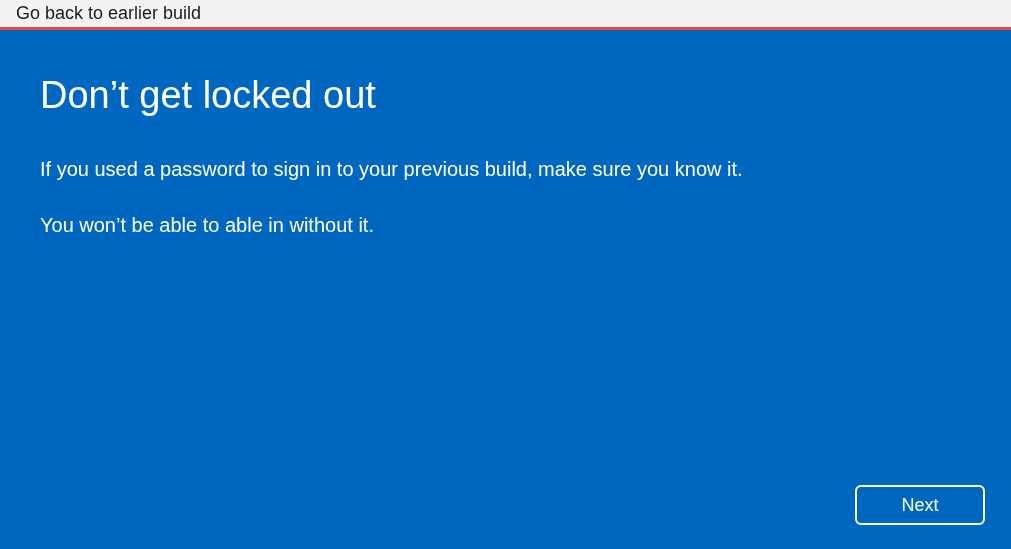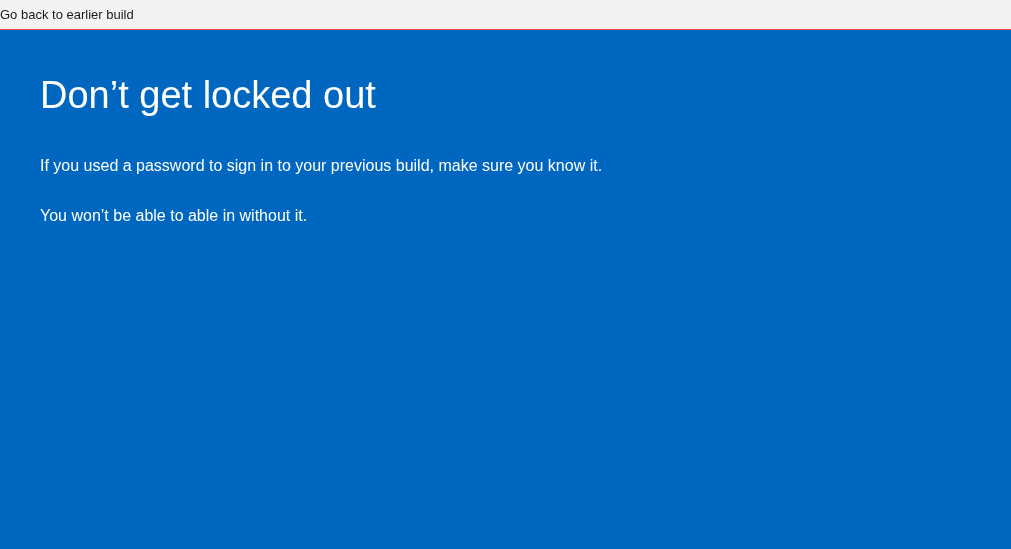--- a/index.html
+++ b/index.html
@@ -10,42 +10,42 @@
     body {
       font-family: "Segoe UI", -apple-system, BlinkMacSystemFont, sans-serif;
       width: 1011px;
       height: 549px;
       overflow: hidden;
       background: #fff;
     }
     .titlebar {
       height: 30px;
       background: #f3f3f3;
-      border-bottom: 1px solid #ef4444;
+      border-bottom: 3px solid #ef4444;
       display: flex;
       align-items: center;
-      padding-left: 0;
-      font-size: 13px;
+      padding-left: 16px;
+      font-size: 18px;
       color: #1a1a1a;
     }
     .content-area {
       background: #0067C0;
       height: calc(549px - 30px);
       padding: 44px 40px 28px 40px;
       position: relative;
       color: #ffffff;
     }
     .heading {
       font-size: 38px;
       font-weight: 350;
       margin-bottom: 38px;
       letter-spacing: 0px;
     }
     .body-text {
-      font-size: 16px;
+      font-size: 20px;
       font-weight: 400;
       line-height: 1.4;
       margin-bottom: 28px;
     }
     .button-row {
       position: absolute;
       bottom: 24px;
       right: 26px;
       display: flex;
       gap: 22px;
@@ -73,14 +73,15 @@
 <div class="titlebar">
   <span>Go back to earlier build</span>
 </div>
 
 <div class="content-area">
   <h1 class="heading">Don’t get locked out</h1>
   <p class="body-text">If you used a password to sign in to your previous build, make sure you know it.</p>
   <p class="body-text">You won’t be able to able in without it.</p>
 
   <div class="button-row">
+    <button class="btn">Next</button>
   </div>
 </div>
 
 </body></html>

